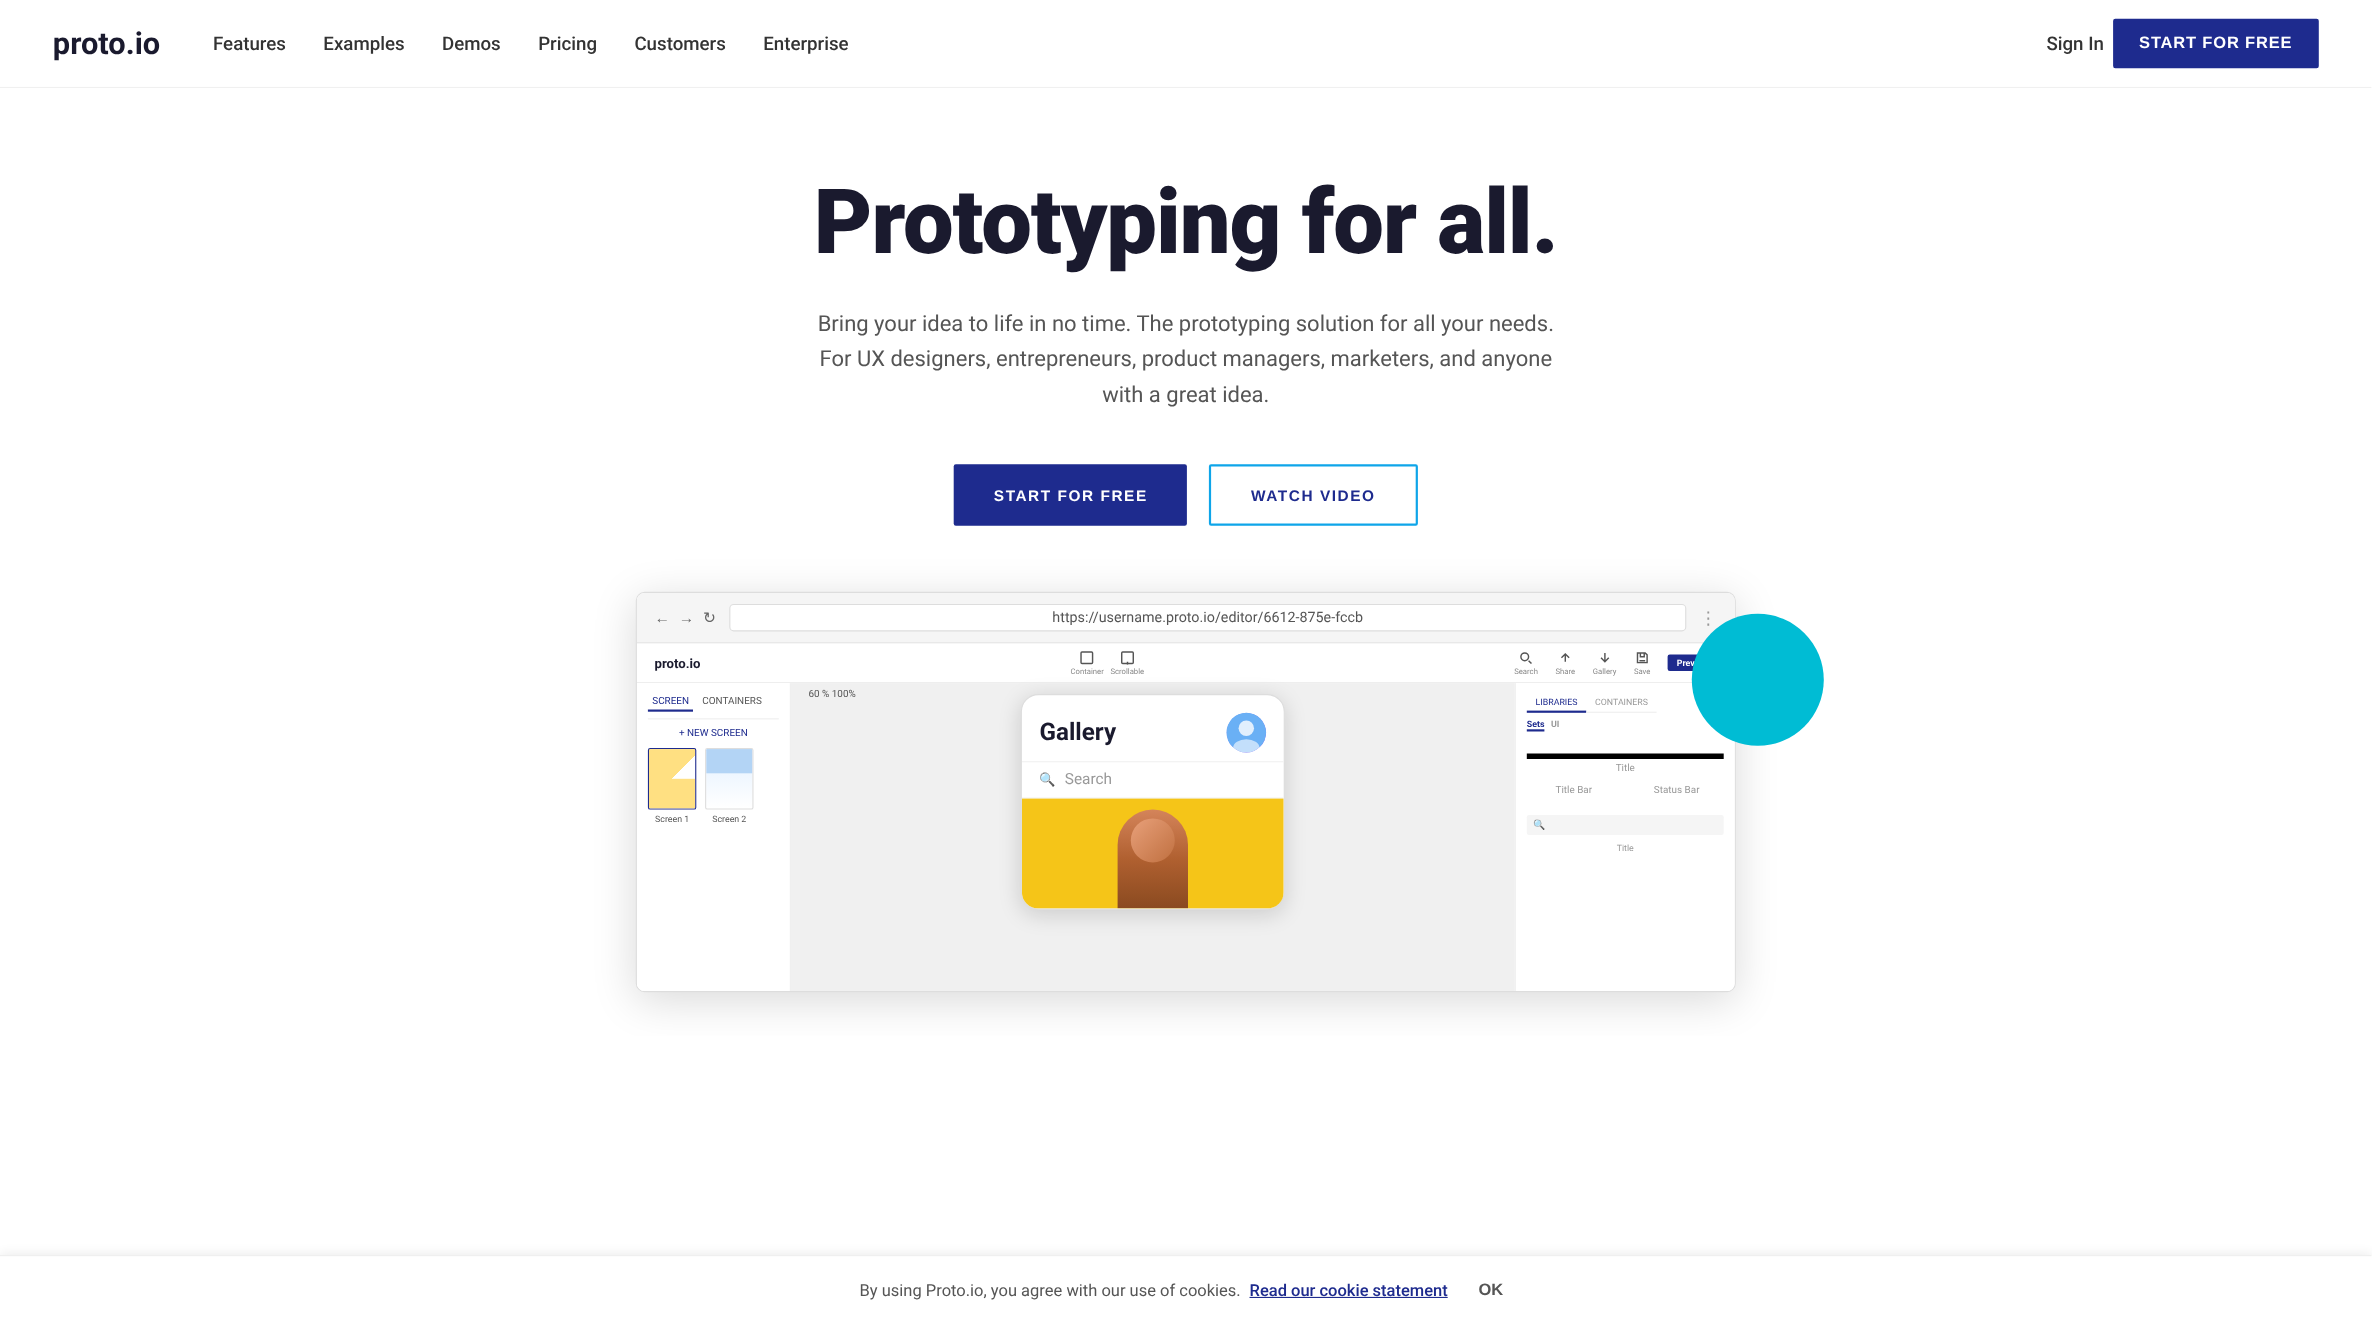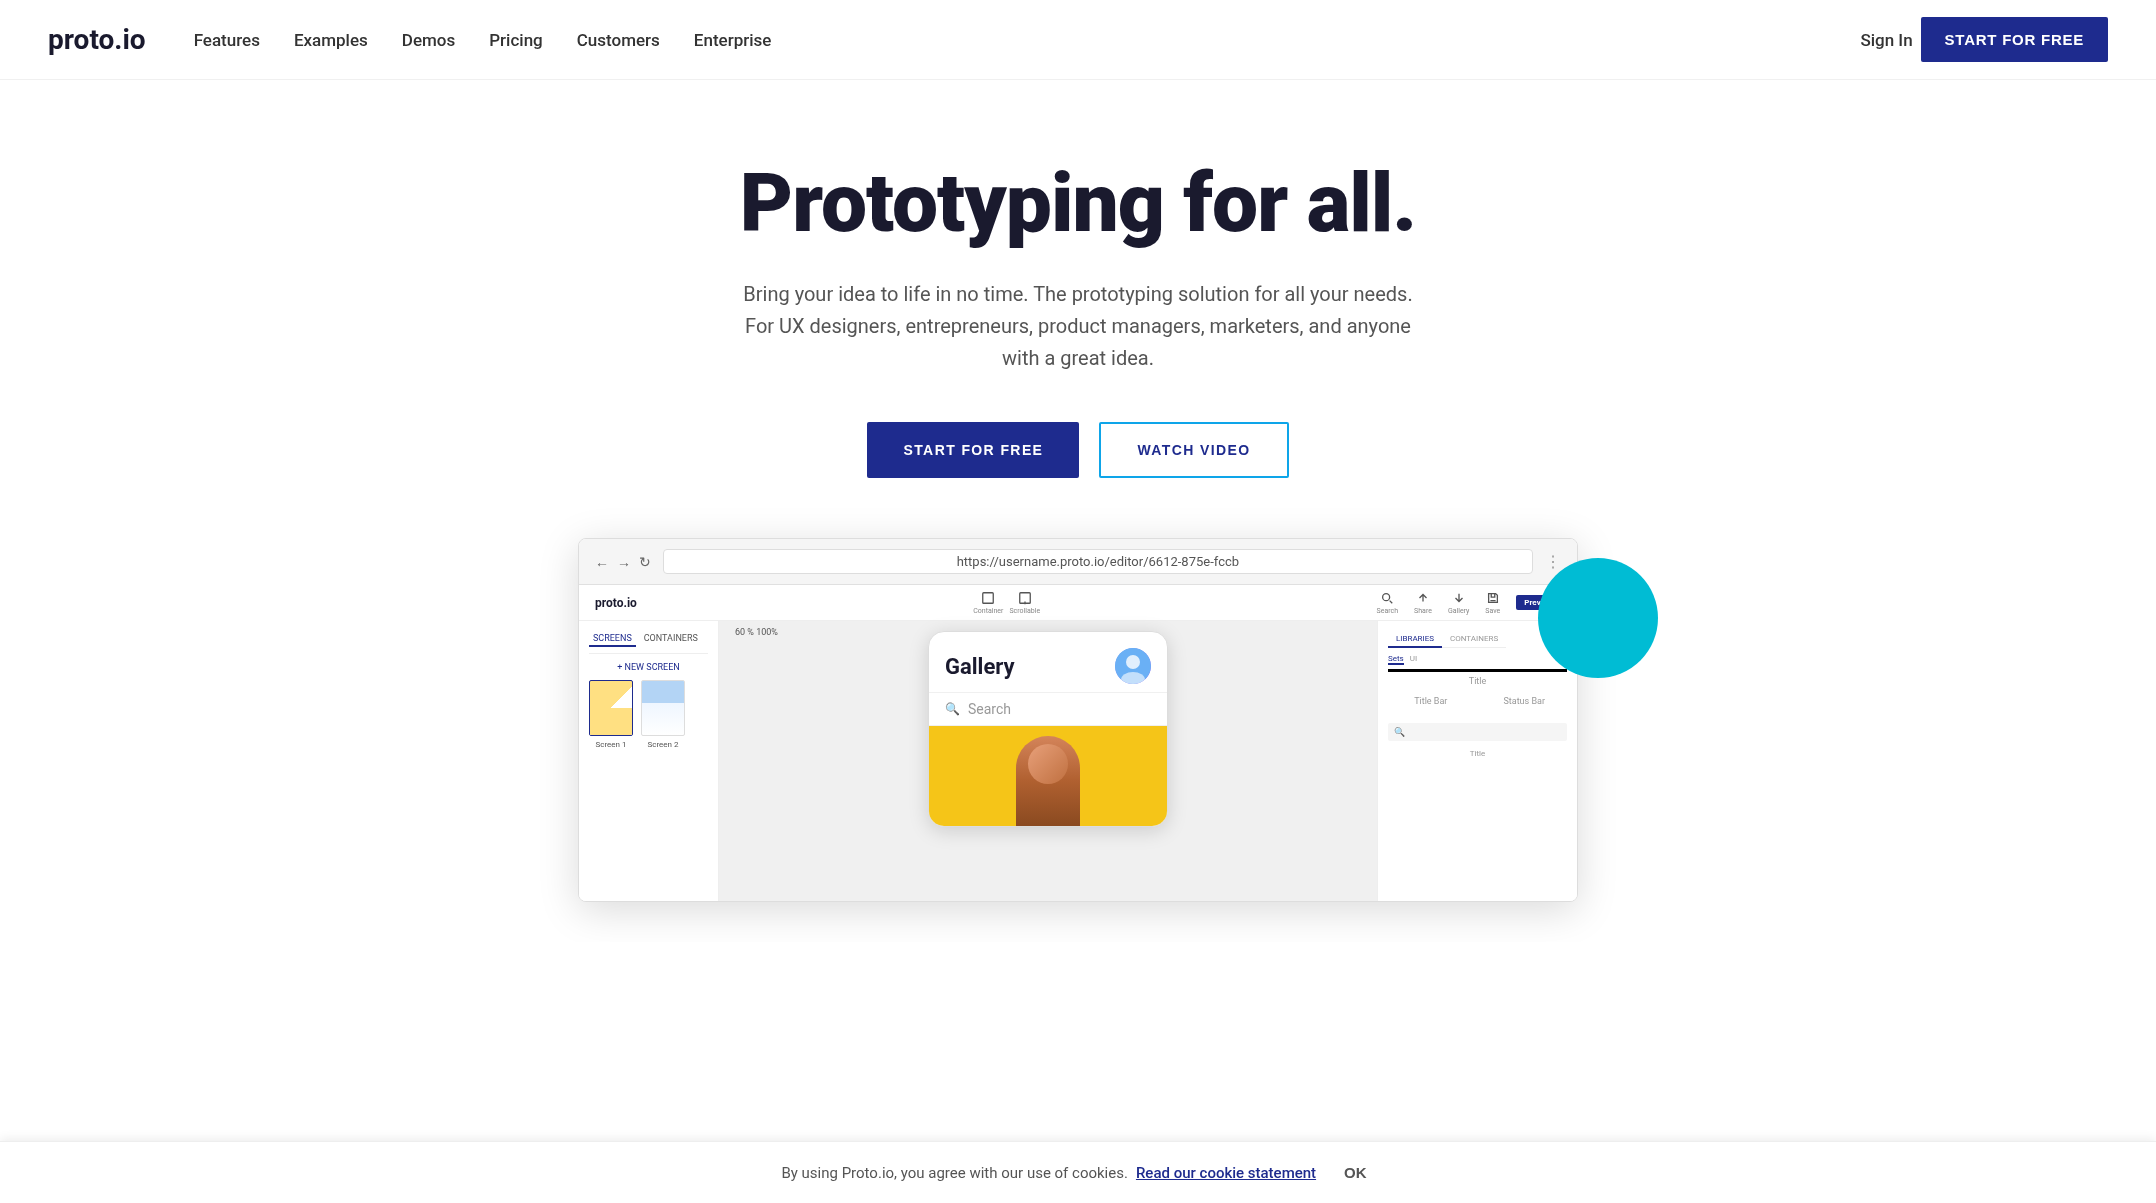--- a/index.html
+++ b/index.html
@@ -557,21 +557,21 @@
           <span class="tool-icon-item preview-btn-toolbar">
             <span>Preview</span>
           </span>
         </div>
       </div>
 
       <div class="browser-content">
 
         <div class="browser-sidebar">
           <div class="sidebar-tabs">
-            <span class="sidebar-tab active">SCREENS</span>
+            <span class="sidebar-tab active">SCREEN</span>
             <span class="sidebar-tab">CONTAINERS</span>
           </div>
           <div class="sidebar-new-screen">+ NEW SCREEN</div>
           <div class="sidebar-screens">
             <div class="screen-thumb">
               <div class="screen-thumb-img active-screen screen1-inner">
                 <div style="position:absolute;bottom:0;left:0;right:0;height:50%;background:#ffe082;"></div>
               </div>
               <div class="screen-thumb-label">Screen 1</div>
             </div>
@@ -609,21 +609,21 @@
               </div>
             </div>
           </div>
         </div>
 
         <div class="browser-inspector">
           <div class="lib-insp-tabs">
             <span class="lib-insp-tab active">LIBRARIES</span>
             <span class="lib-insp-tab">CONTAINERS</span>
           </div>
-          <div style="display:flex; gap:6px; margin:6px 0 4px; border-bottom:3px solid #000000; padding-bottom:4px;">
+          <div style="display:flex; gap:6px; margin:6px 0 4px; border-bottom:5px solid #000000; padding-bottom:20px;font-weight:bold;">
             <span style="font-size:8px; color:#1e2b8e; border-bottom:2px solid #1e2b8e;">Sets</span>
             <span style="font-size:8px; color:#999;">UI</span>
           </div>
           <div class="inspector-item">
             <div class="inspector-label">Title</div>
           </div>
           <div class="inspector-row">
             <div class="inspector-item">
               <div class="inspector-label">Title Bar</div>
             </div>

